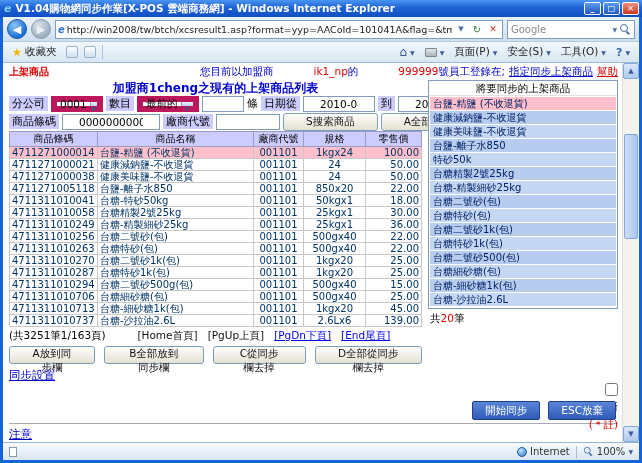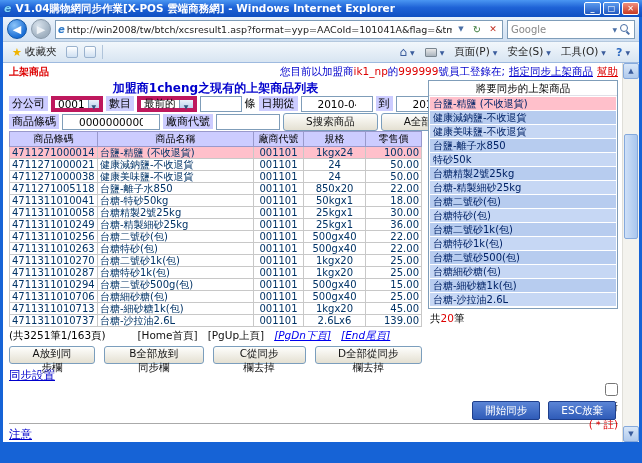--- a/index.html
+++ b/index.html
@@ -58,52 +58,52 @@
   .vscroll { width:17px; background:#F4F3EE; border-left:1px solid #DFDED8; display:flex; flex-direction:column; align-items:center; flex:none; }
   .sbtn { width:16px; height:16px; background:linear-gradient(#D9E7F8,#AFC9EC); border:1px solid #85A9DC; border-radius:2px;
     color:#3A5C9C; font-size:7px; line-height:14px; text-align:center; cursor:pointer; }
   .sbtn.bottom { margin-top:auto; }
   .sthumb { width:14px; height:105px; margin-top:55px; background:linear-gradient(90deg,#CFE0F7,#A9C6EE); border:1px solid #85A9DC; border-radius:2px; cursor:pointer; }
 
   
   .page-header { display:flex; justify-content:space-between; align-items:baseline; height:15px; }
   .page-title { color:#DD0000; font-weight:bold; font-size:10px; }
   .login-info { font-size:10.5px; color:#0000CC; white-space:nowrap; }
-  .login-info .red { color:#DD0000; }
+  .login-info .red { color:#DD0000;padding-left:40px; }
   .blue-link { color:#0000CC; text-decoration:underline; cursor:pointer; margin-left:4px; }
   .red-link { color:#DD0000; text-decoration:underline; cursor:pointer; margin-left:4px; }
 
   .main { display:flex; gap:6px; }
   .left { flex:1; min-width:0; }
   .right { width:190px; flex:none; }
 
   .list-title { text-align:center; color:#0000CC; font-weight:bold; font-size:12px; height:14px; }
 
   .frow { display:flex; align-items:center; gap:3px; margin:1px 0; font-size:11px; white-space:nowrap; height:17px; }
   .chip { background:#CCCCFF; padding:0 3px; line-height:15px; }
-  .fsel { display:inline-flex; align-items:center; height:16px; border:4px solid #be185d; background:#fff; cursor:pointer; }
+  .fsel { display:inline-flex; align-items:center; height:16px; border:6px solid #be185d; background:#fff; cursor:pointer; }
   .fsel-val { flex:1; padding:0 3px; font-size:10.5px; }
   .dd { width:14px; align-self:stretch; background:linear-gradient(#EAF1FA,#BDD2EE); border-left:1px solid #7F9DB9;
     font-size:6px; color:#33567E; text-align:center; line-height:14px; }
   .tin { height:16px; border:1px solid #7F9DB9; font-size:10.5px; padding:0 16px; font-family:inherit; }
   .xpbtn { height:18px; font-size:10.5px; padding:0 22px; background:linear-gradient(#FEFEFC,#E4E0D2); border:1px solid #7B9EBD;
     border-radius:3px; cursor:pointer; font-family:inherit; color:#111; }
 
   table.products { border-collapse:collapse; width:100%; table-layout:fixed; margin-top:1px; }
   .products th { background:#CCCCFF; border:1px solid #9999CC; font-weight:normal; font-size:10px; height:13px; padding:0 2px; }
   .products td { border:1px solid #C8C8C8; font-size:10px; height:12px; line-height:11px; padding:0 2px;
     color:#003366; white-space:nowrap; overflow:hidden; }
   .products tr.selected td { background:#FFC0CB;margin-left:24px; }
   .products td.price { text-align:right; }
   .products td.vendor, .products td.spec { text-align:center; }
 
   .pagination { display:flex; align-items:center; font-size:10.5px; height:14px; margin-top:2px; }
   .plinks { flex:1; text-align:center; display:flex; justify-content:center; gap:10px; }
   .pdis { color:#111; cursor:pointer; }
-  .plink { color:#0000EE; text-decoration:underline; cursor:pointer;font-style:italic; }
+  .plink { color:#0000EE; text-decoration:underline; cursor:pointer; }
 
   .actions { display:flex; gap:9px; margin-top:3px; height:19px; }
 
   .sync-panel { border:1px solid #7F9DB9; background:#fff; }
   .sync-header { text-align:center; font-size:10.5px; height:15px; line-height:15px; border-bottom:1px solid #E0E0E8; }
   .sync-list { padding:1px; }
   .sync-item { height:13px; line-height:13px; font-size:10px; padding:0 3px; margin-bottom:1px; background:#C6D7F4;
     color:#002266; white-space:nowrap; overflow:hidden; cursor:pointer; }
   .sync-item.alt { background:#B7CCEF; }
   .sync-item.selected { background:#FFC0CB; }
@@ -431,14 +431,28 @@
       </div>
 
       <div class="vscroll">
         <span class="sbtn">▲</span>
         <span class="sthumb"></span>
         <span class="sbtn bottom">▼</span>
       </div>
     </div>
   </div>
 
+  <div class="statusbar">
+    <span class="doc-icon"></span>
+    <span class="sb-spring"></span>
+    <span class="sb-zone">
+      <span class="globe"></span>
+      <span>Internet</span>
+    </span>
+    <span class="sb-sep"></span>
+    <span class="sb-zoom">
+      <span class="mag small"></span>
+      <span>100%</span>
+      <span class="dd2">▼</span>
+    </span>
+  </div>
 
 </div>
 
 </body></html>

